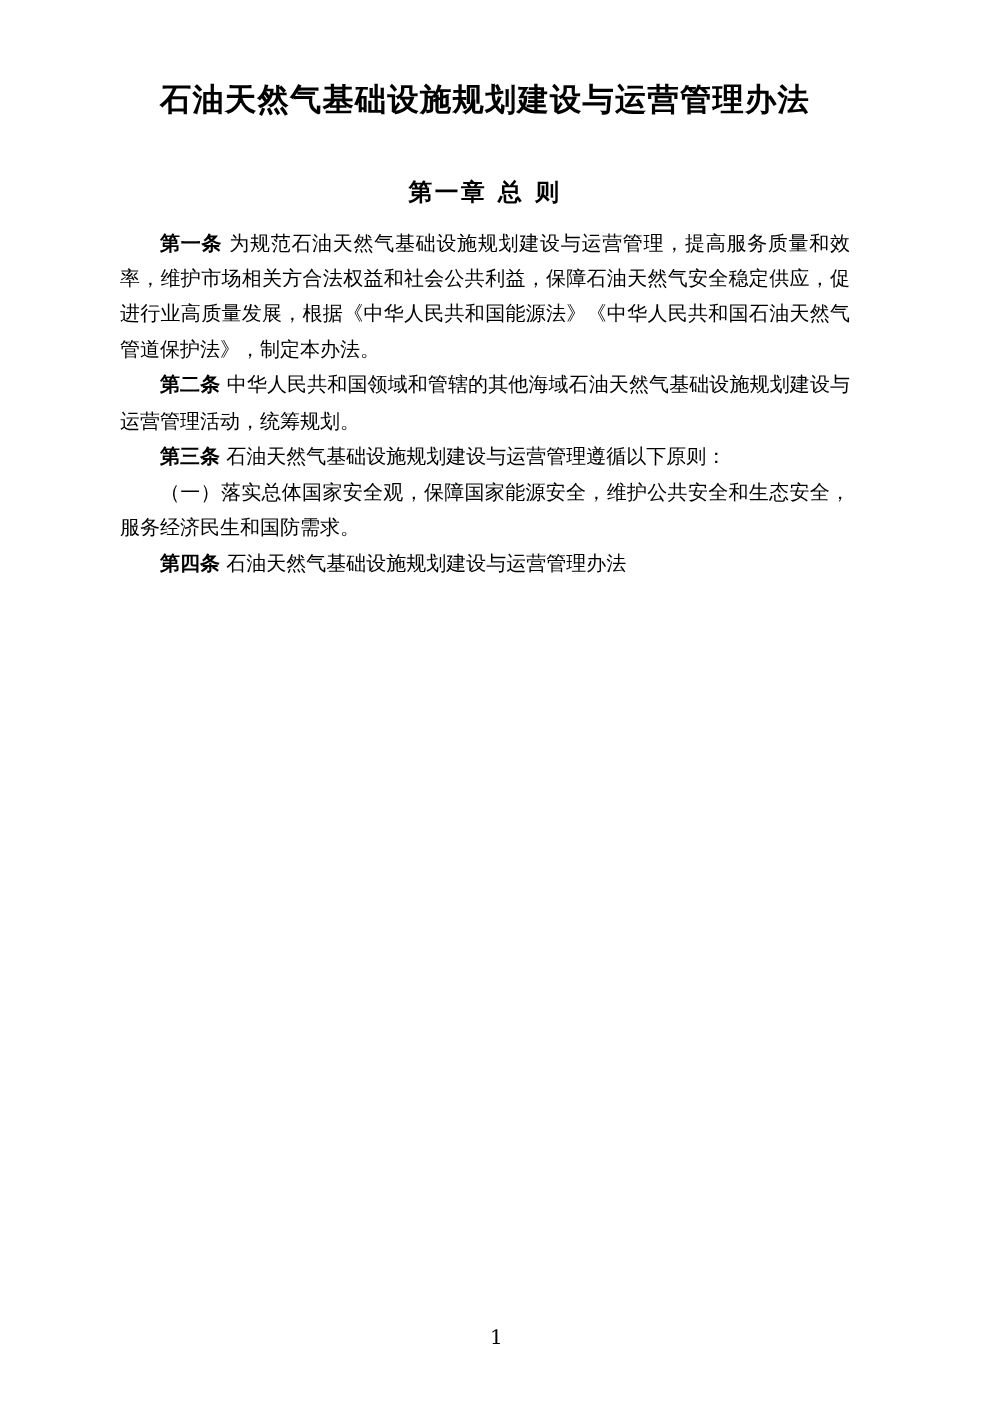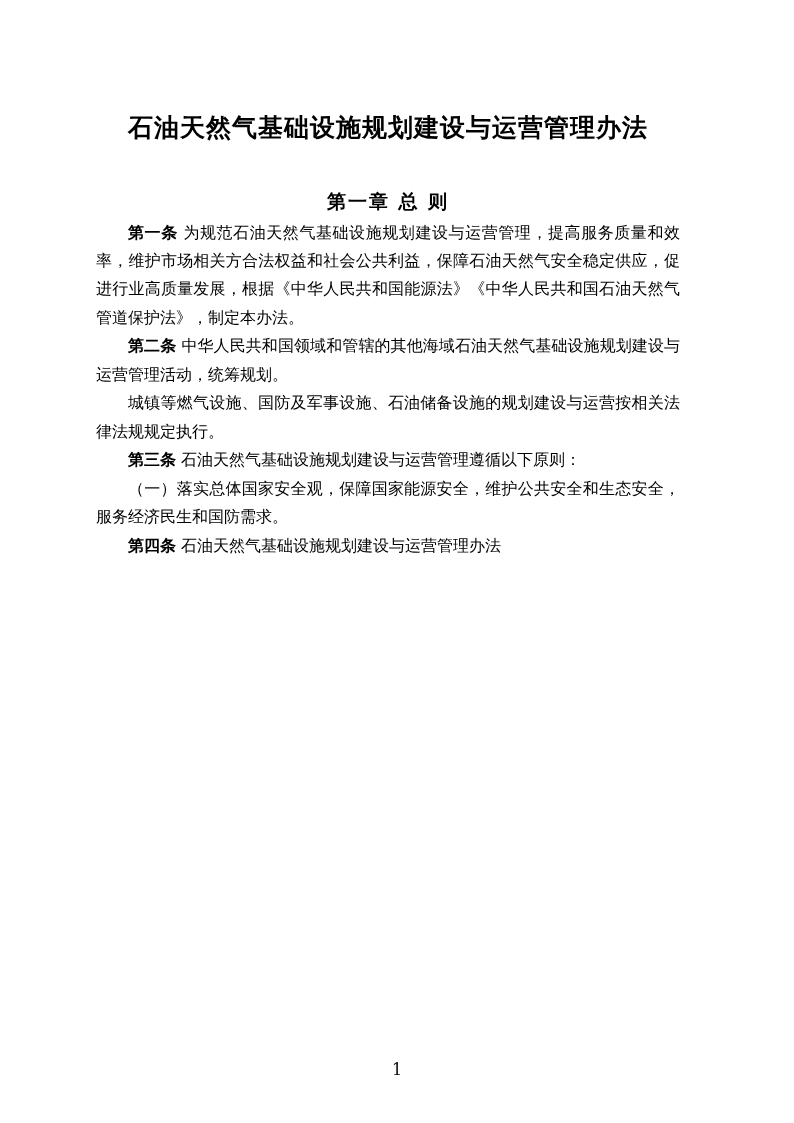--- a/index.html
+++ b/index.html
@@ -14,36 +14,36 @@
     font-family: "DejaVu Serif", "Liberation Serif", serif;
     color: #000000;
   }
   .page {
     position: absolute;
     left: 0;
     top: 0;
     width: 776px;
     height: 1123px;
     box-sizing: border-box;
-    padding: 112px 96px 60px 96px;
+    padding: 64px 96px 60px 96px;
   }
   .doc-title {
     font-size: 25px;
     font-weight: bold;
     text-align: center;
     letter-spacing: 1px;
     margin: 0 0 44px 0;
     line-height: 1.3;
   }
   .chapter-heading {
     font-size: 19px;
     font-weight: bold;
     text-align: center;
     letter-spacing: 2px;
-    margin: 0 0 4px 0;
+    margin: 0 0 14px 0;
   }
   .para {
     font-size: 16px;
     line-height: 1.78;
     text-align: justify;
     text-justify: inter-ideograph;
     margin: 0;
     text-indent: 2em;
   }
   .para .art-label {
@@ -65,21 +65,20 @@
 <div class="page">
 
   <h1 class="doc-title">石油天然气基础设施规划建设与运营管理办法</h1>
 
   <h2 class="chapter-heading">第一章  总    则</h2>
 
   <p class="para"><span class="art-label">第一条</span> <span>为规范石油天然气基础设施规划建设与运营管理，提高服务质量和效率，维护市场相关方合法权益和社会公共利益，保障石油天然气安全稳定供应，促进行业高质量发展，根据《中华人民共和国能源法》《中华人民共和国石油天然气管道保护法》，制定本办法。</span></p>
 
   <p class="para"><span class="art-label">第二条</span> <span>中华人民共和国领域和管辖的其他海域石油天然气基础设施规划建设与运营管理活动，统筹规划。</span></p>
 
-  <p class="para"><span>城镇等燃气设施、国防及军事设施、石油储备设施的规划建设与运营按相关法律法规规定执行。</span></p>
 
   <p class="para"><span class="art-label">第三条</span> <span>石油天然气基础设施规划建设与运营管理遵循以下原则：</span></p>
 
   <p class="para"><span>（一）落实总体国家安全观，保障国家能源安全，维护公共安全和生态安全，服务经济民生和国防需求。</span></p>
 
 
 
   <p class="para"><span class="art-label">第四条</span> <span>石油天然气基础设施规划建设与运营管理办法</span></p>
 
 </div>

